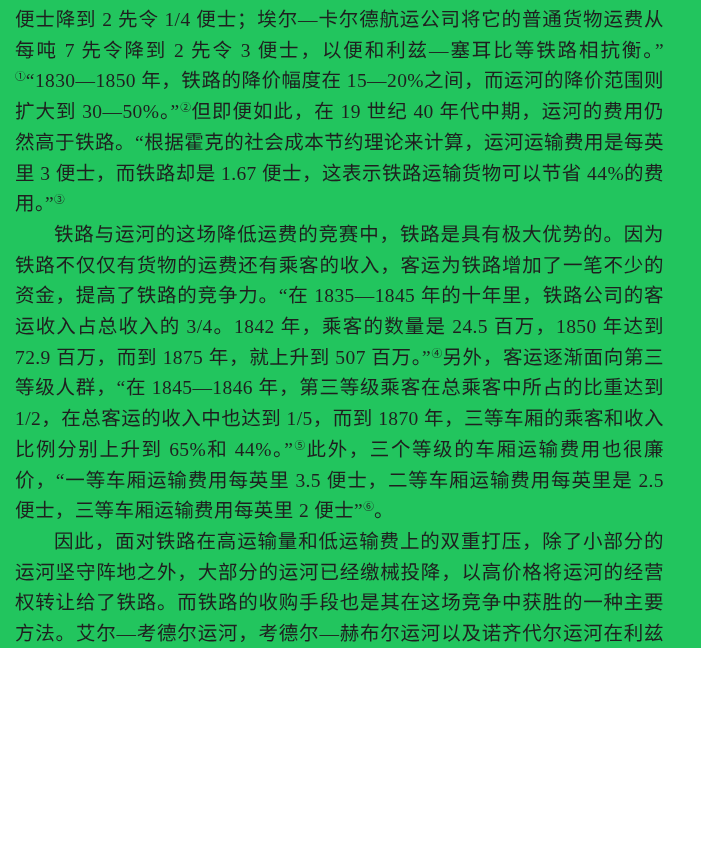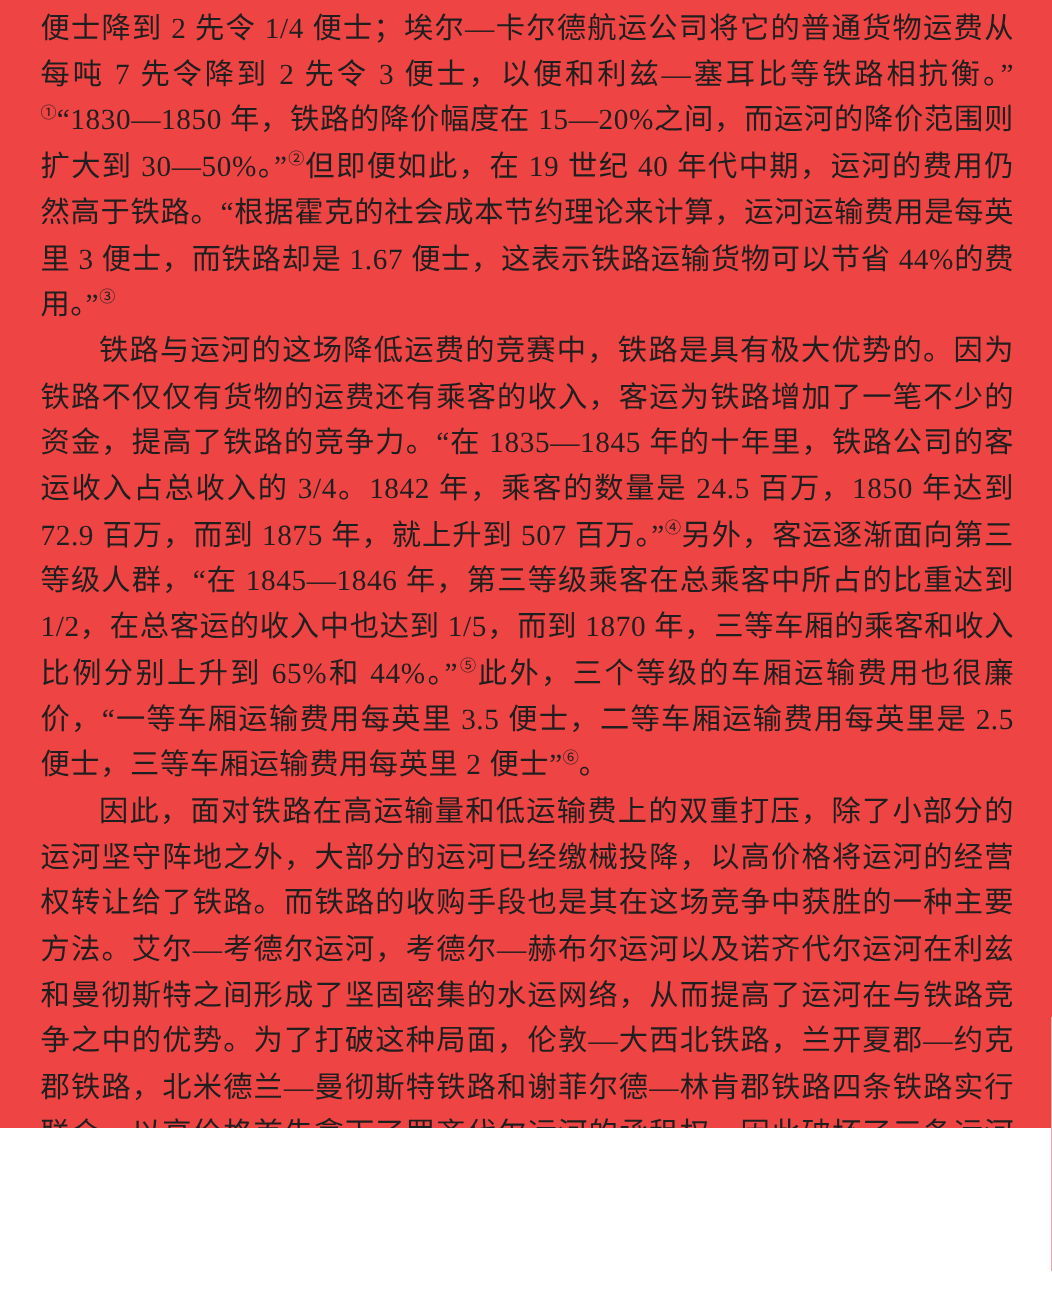--- a/index.html
+++ b/index.html
@@ -3,24 +3,24 @@
 <meta charset="utf-8">
 <style>
   html, body {
     margin: 0;
     padding: 0;
     background: #ffffff;
   }
   .page {
     position: relative;
     width: 701px;
-    height: 752px;
-    background: #ef4444;
+    height: 648px;
+    background: #22c55e;
     box-sizing: border-box;
-    padding: 5px 25px 0 27px;
+    padding: 5px 25px 0 15px;
     overflow: hidden;
   }
   .doc-body {
     width: 649px;
     font-family: "Liberation Serif", "DejaVu Serif", serif;
     font-size: 19.5px;
     line-height: 30.7px;
     letter-spacing: 0.4px;
     color: #1f1f1f;
     text-align: justify;

